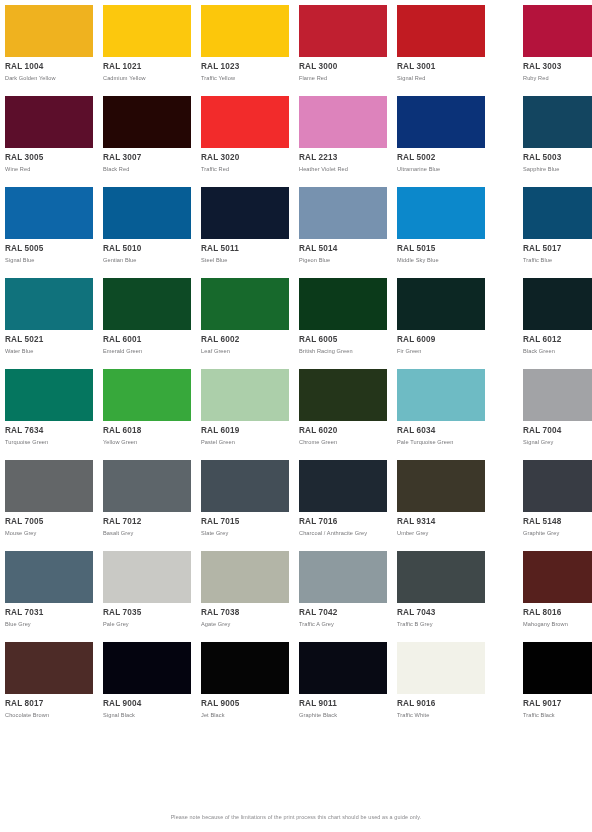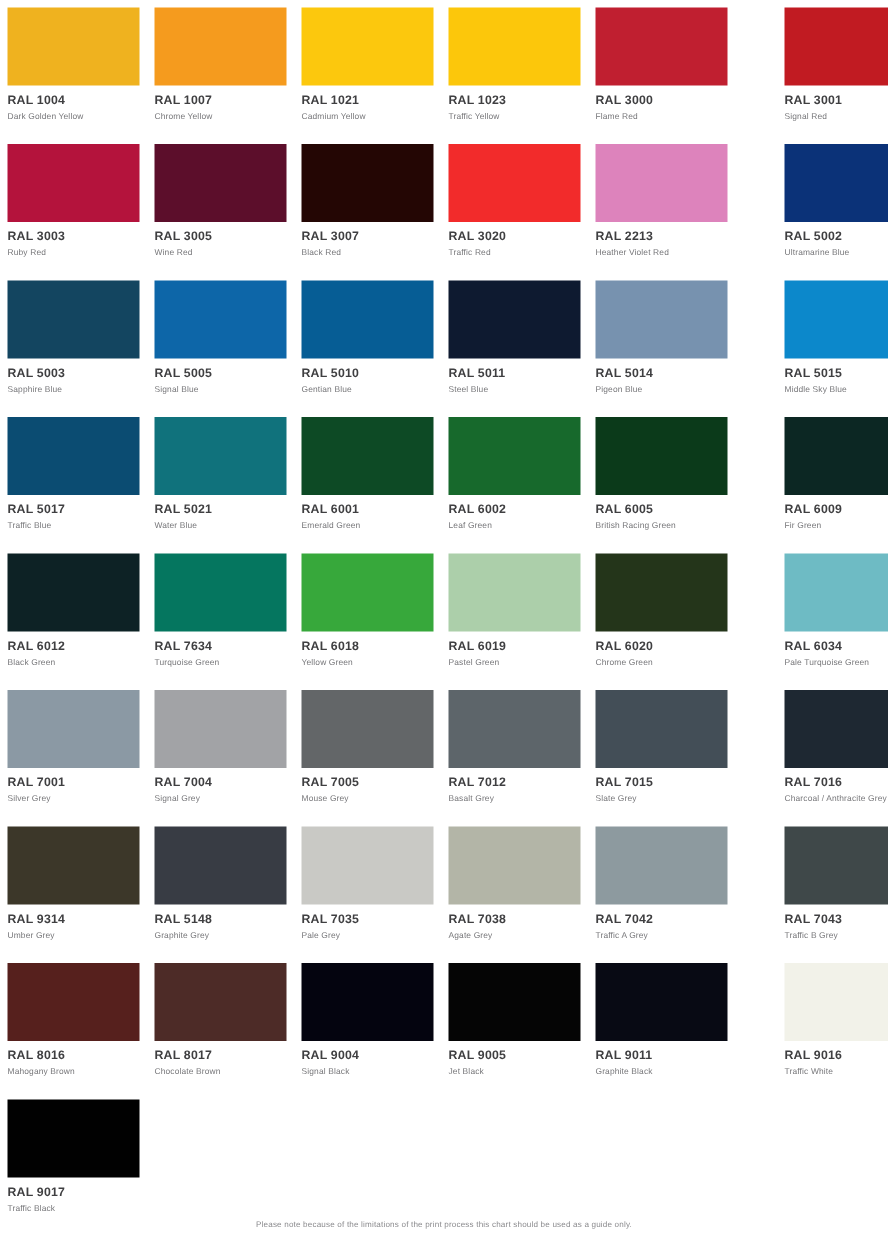--- a/index.html
+++ b/index.html
@@ -80,25 +80,20 @@
 
 <div id="chart">
 
   <div class="swatch-grid">
       <div class="swatch-cell">
         <span class="swatch-chip" style="background: rgb(239, 178, 31);"></span>
         <div class="swatch-code">RAL 1004</div>
         <div class="swatch-name">Dark Golden Yellow</div>
       </div>
       <div class="swatch-cell">
-        <span class="swatch-chip" style="background: rgb(245, 155, 30);"></span>
-        <div class="swatch-code">RAL 1007</div>
-        <div class="swatch-name">Chrome Yellow</div>
-      </div>
-      <div class="swatch-cell">
         <span class="swatch-chip" style="background: rgb(252, 200, 13);"></span>
         <div class="swatch-code">RAL 1021</div>
         <div class="swatch-name">Cadmium Yellow</div>
       </div>
       <div class="swatch-cell">
         <span class="swatch-chip" style="background: rgb(252, 199, 11);"></span>
         <div class="swatch-code">RAL 1023</div>
         <div class="swatch-name">Traffic Yellow</div>
       </div>
       <div class="swatch-cell">
@@ -225,25 +220,20 @@
         <span class="swatch-chip" style="background: rgb(36, 53, 26);"></span>
         <div class="swatch-code">RAL 6020</div>
         <div class="swatch-name">Chrome Green</div>
       </div>
       <div class="swatch-cell">
         <span class="swatch-chip" style="background: rgb(110, 187, 196);"></span>
         <div class="swatch-code">RAL 6034</div>
         <div class="swatch-name">Pale Turquoise Green</div>
       </div>
       <div class="swatch-cell">
-        <span class="swatch-chip" style="background: rgb(139, 153, 164);"></span>
-        <div class="swatch-code">RAL 7001</div>
-        <div class="swatch-name">Silver Grey</div>
-      </div>
-      <div class="swatch-cell">
         <span class="swatch-chip" style="background: rgb(162, 163, 166);"></span>
         <div class="swatch-code">RAL 7004</div>
         <div class="swatch-name">Signal Grey</div>
       </div>
       <div class="swatch-cell">
         <span class="swatch-chip" style="background: rgb(99, 102, 104);"></span>
         <div class="swatch-code">RAL 7005</div>
         <div class="swatch-name">Mouse Grey</div>
       </div>
       <div class="swatch-cell">
@@ -265,20 +255,25 @@
         <span class="swatch-chip" style="background: rgb(60, 55, 41);"></span>
         <div class="swatch-code">RAL 9314</div>
         <div class="swatch-name">Umber Grey</div>
       </div>
       <div class="swatch-cell">
         <span class="swatch-chip" style="background: rgb(56, 60, 68);"></span>
         <div class="swatch-code">RAL 5148</div>
         <div class="swatch-name">Graphite Grey</div>
       </div>
       <div class="swatch-cell">
+        <span class="swatch-chip" style="background: rgb(78, 102, 117);"></span>
+        <div class="swatch-code">RAL 7031</div>
+        <div class="swatch-name">Blue Grey</div>
+      </div>
+      <div class="swatch-cell">
         <span class="swatch-chip" style="background: rgb(201, 201, 197);"></span>
         <div class="swatch-code">RAL 7035</div>
         <div class="swatch-name">Pale Grey</div>
       </div>
       <div class="swatch-cell">
         <span class="swatch-chip" style="background: rgb(179, 181, 167);"></span>
         <div class="swatch-code">RAL 7038</div>
         <div class="swatch-name">Agate Grey</div>
       </div>
       <div class="swatch-cell">

